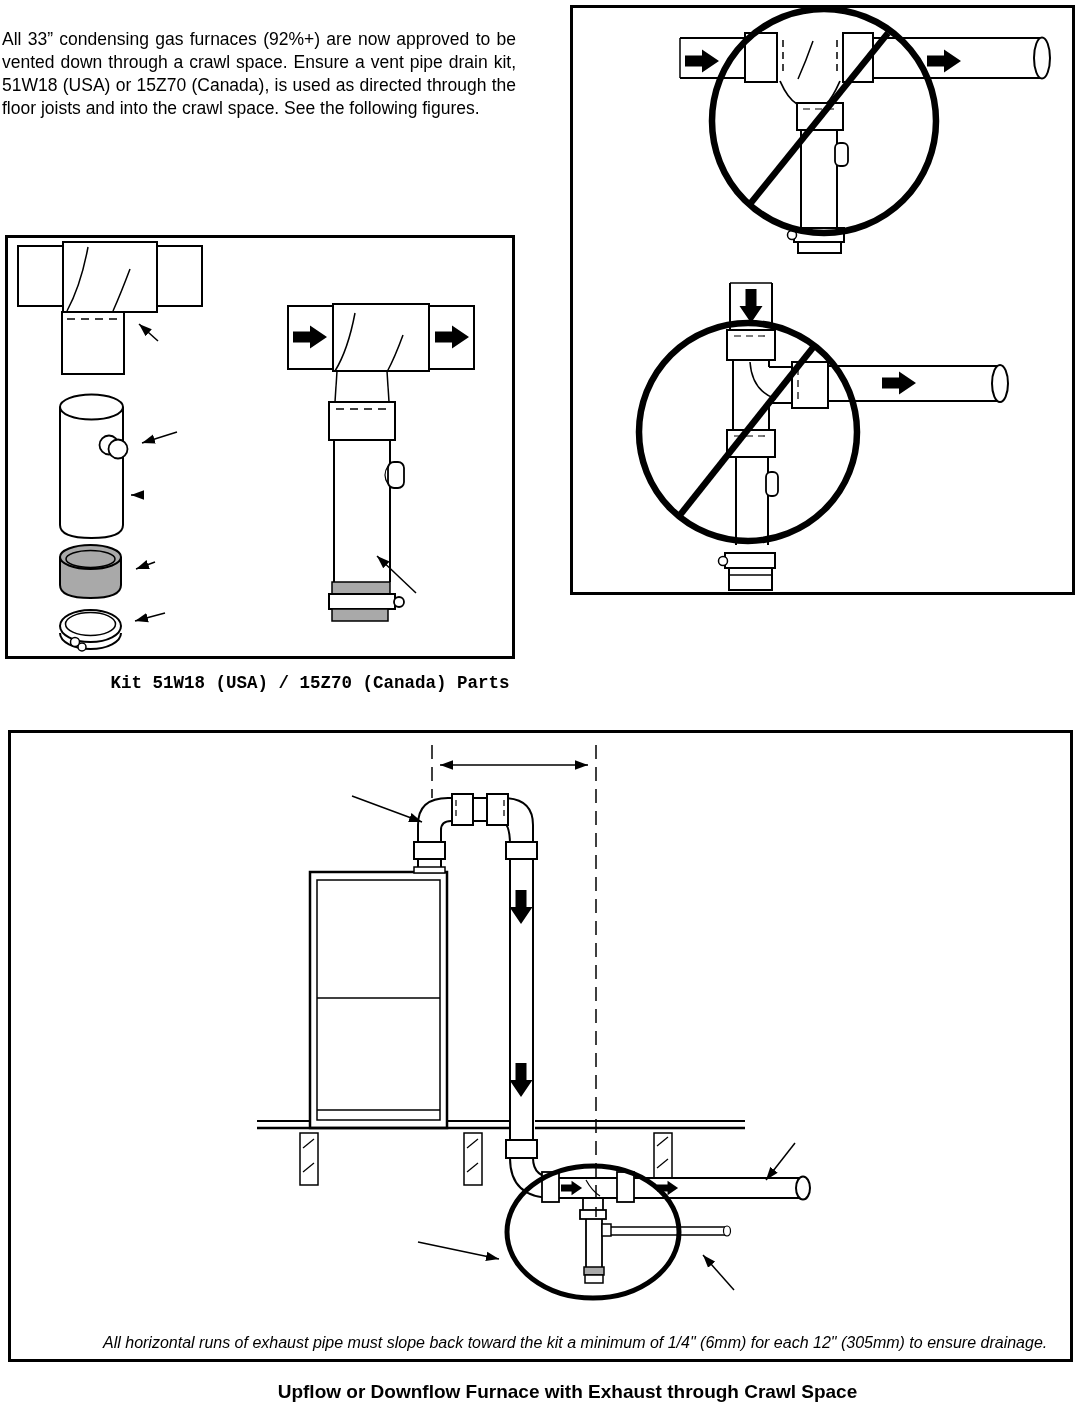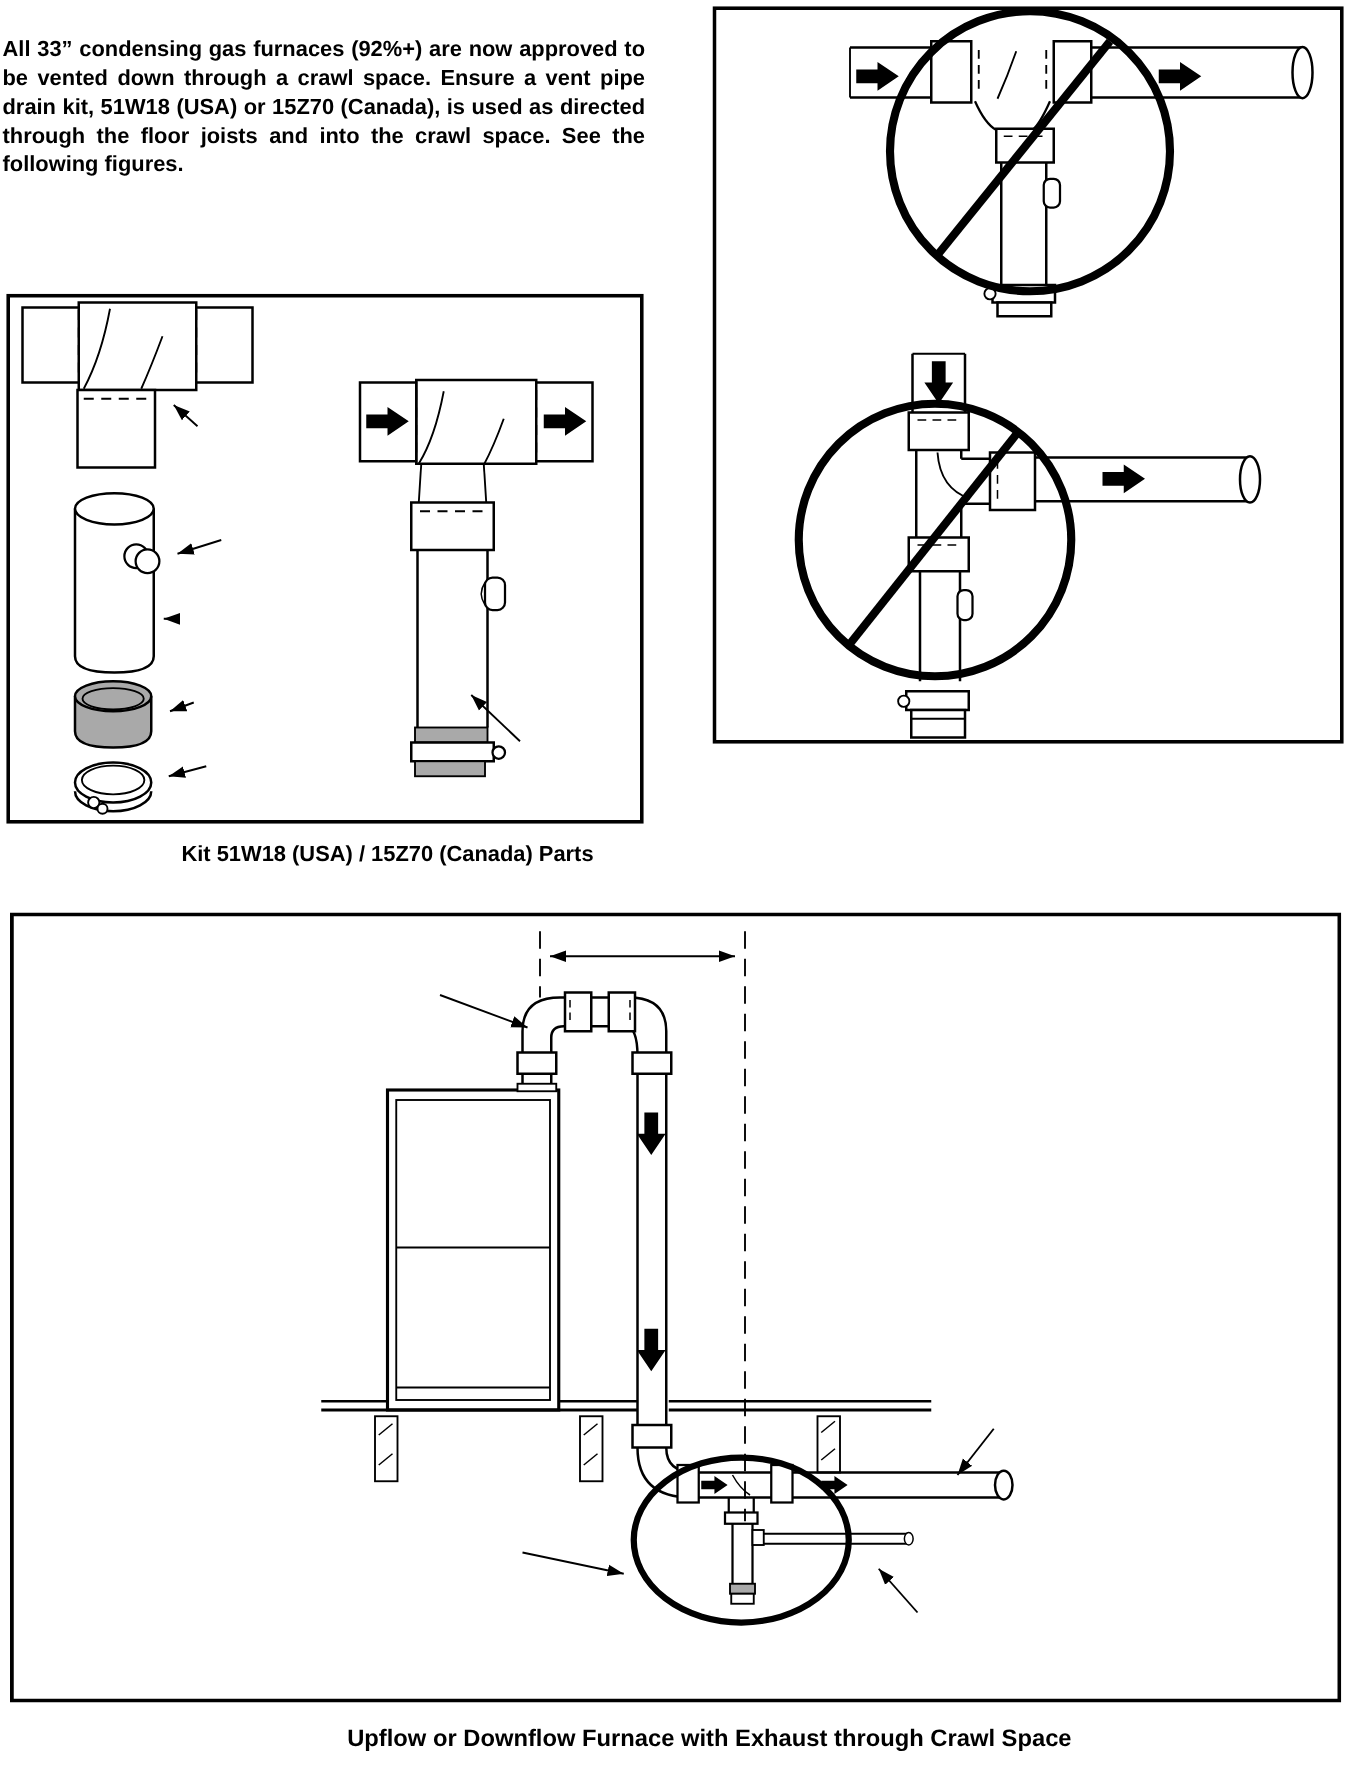--- a/index.html
+++ b/index.html
@@ -1,26 +1,26 @@
 <!DOCTYPE html>
 <html><head>
 <meta charset="utf-8">
 <style>
   html,body{margin:0;padding:0;background:#fff;}
   .page{
     position:relative;width:1081px;height:1413px;background:#fff;
     font-family:"Liberation Sans", sans-serif;color:#000;overflow:hidden;
   }
   .intro{position:absolute;left:2px;top:28px;width:514px;font-size:17.5px;line-height:23px;}
-  .intro p{margin:0;text-align:justify;font-weight:bold;}
+  .intro p{margin:0;text-align:justify;}
   .intro p + p{margin-top:26px;text-align:justify;}
   .intro p:last-child{text-align:justify;}
   .kit-svg{position:absolute;left:5px;top:235px;}
   .kit-caption{position:absolute;left:80px;top:671px;width:460px;text-align:center;
-    font-weight:bold;font-size:17.5px;line-height:24px;}
+    font-weight:bold;font-size:17.5px;line-height:24px;font-family:Liberation Mono, monospace;}
   .prohibit-svg{position:absolute;left:570px;top:5px;}
   .crawl-svg{position:absolute;left:8px;top:730px;}
   .note{position:absolute;font-style:italic;font-size:16px;white-space:nowrap;}
   .note1{left:103px;top:1306px;}
   .note2{left:103px;top:1334px;}
   .main-caption{position:absolute;left:35px;top:1381px;width:1065px;text-align:center;
     font-weight:bold;font-size:19px;}
   svg{display:block;}
   .ln{stroke:#000;fill:none;}
   .wf{stroke:#000;fill:#fff;}
@@ -263,16 +263,17 @@
       <line x1="588" y1="15" x2="588" y2="487" class="ln" stroke-width="1.5" stroke-dasharray="14,8"></line>
       <line x1="432" y1="35" x2="580" y2="35" class="ln" stroke-width="1.5" marker-start="url(#mk3)" marker-end="url(#mk3)"></line>
     </g>
 
     <line x1="344" y1="66" x2="414" y2="92" class="ln" stroke-width="1.5" marker-end="url(#mk3)"></line>
     <line x1="410" y1="512" x2="491" y2="529" class="ln" stroke-width="1.5" marker-end="url(#mk3)"></line>
     <line x1="787" y1="413" x2="758" y2="450" class="ln" stroke-width="1.5" marker-end="url(#mk3)"></line>
     <line x1="726" y1="560" x2="695" y2="525" class="ln" stroke-width="1.5" marker-end="url(#mk3)"></line>
   </svg>
 
+  <div class="note note2">All horizontal runs of exhaust pipe must slope back toward the kit a minimum of 1/4" (6mm) for each 12" (305mm) to ensure drainage.</div>
 
   <div class="main-caption">Upflow or Downflow Furnace with Exhaust through Crawl Space</div>
 
 </div>
 
 </body></html>

